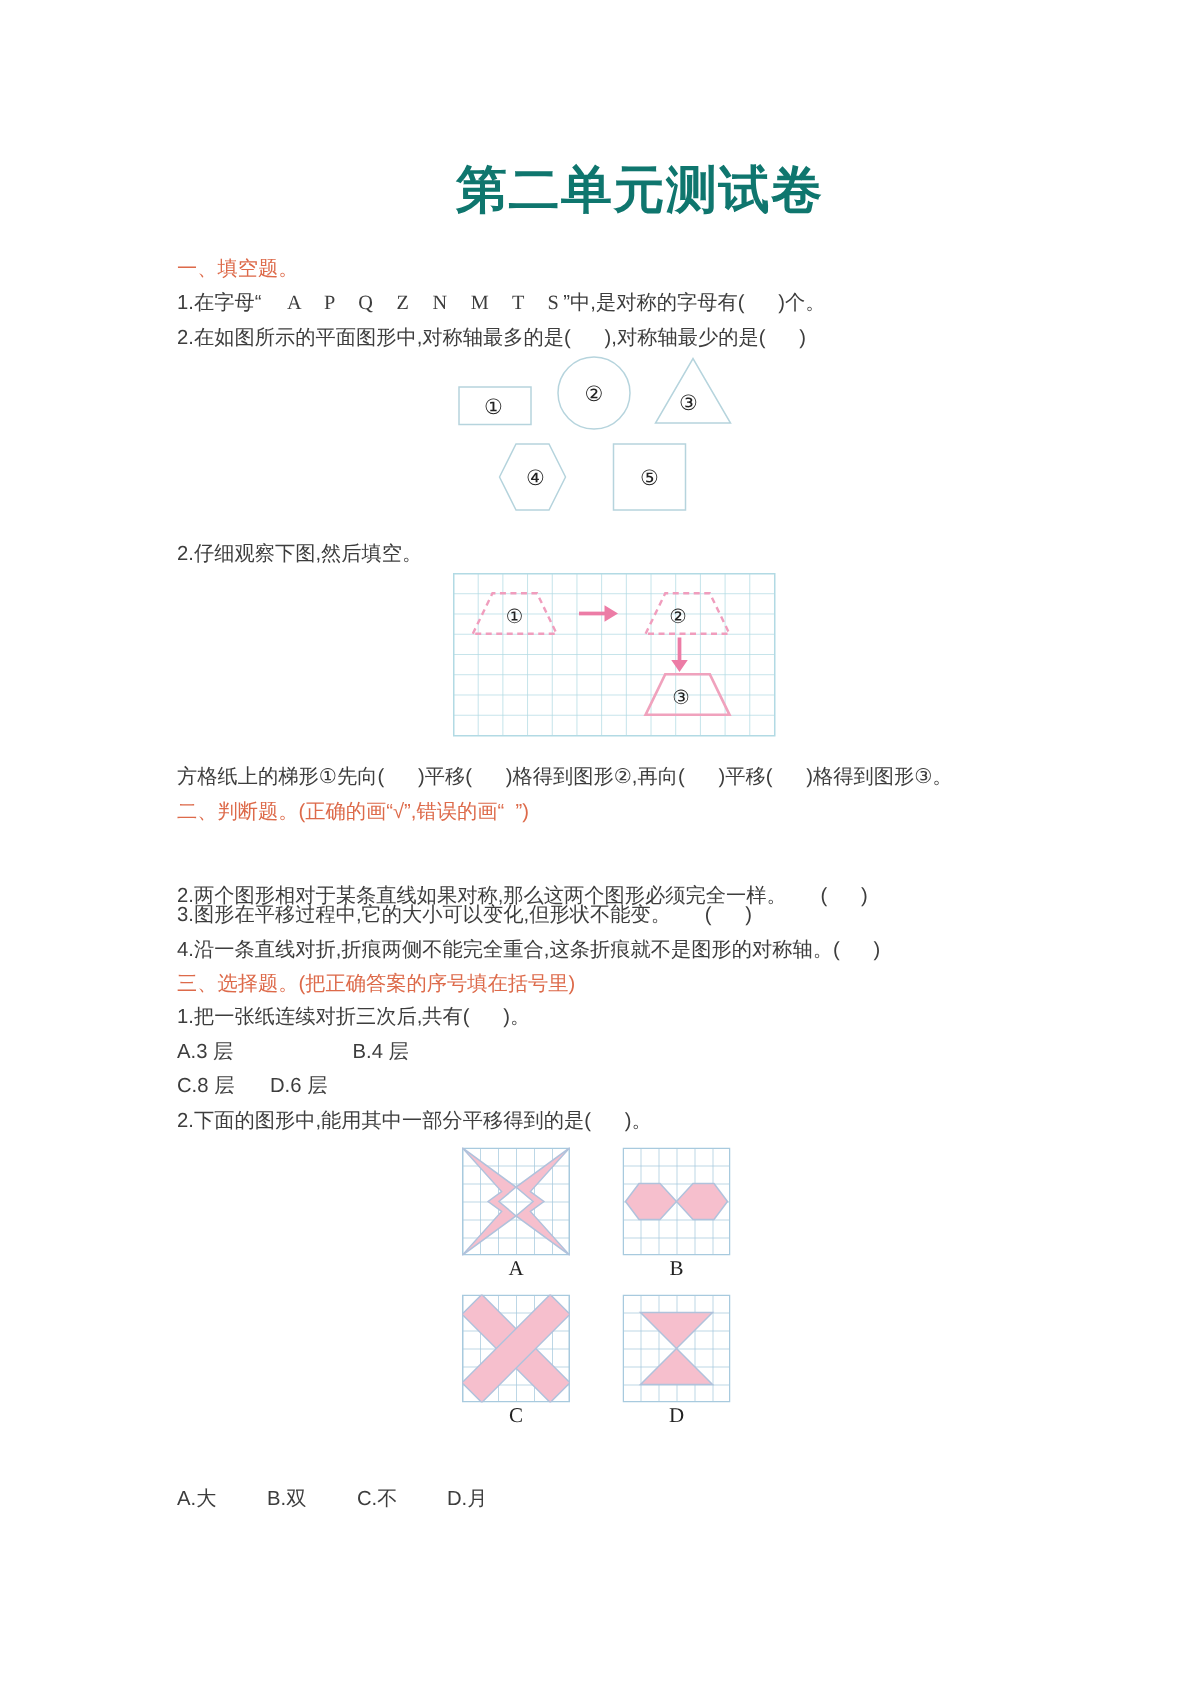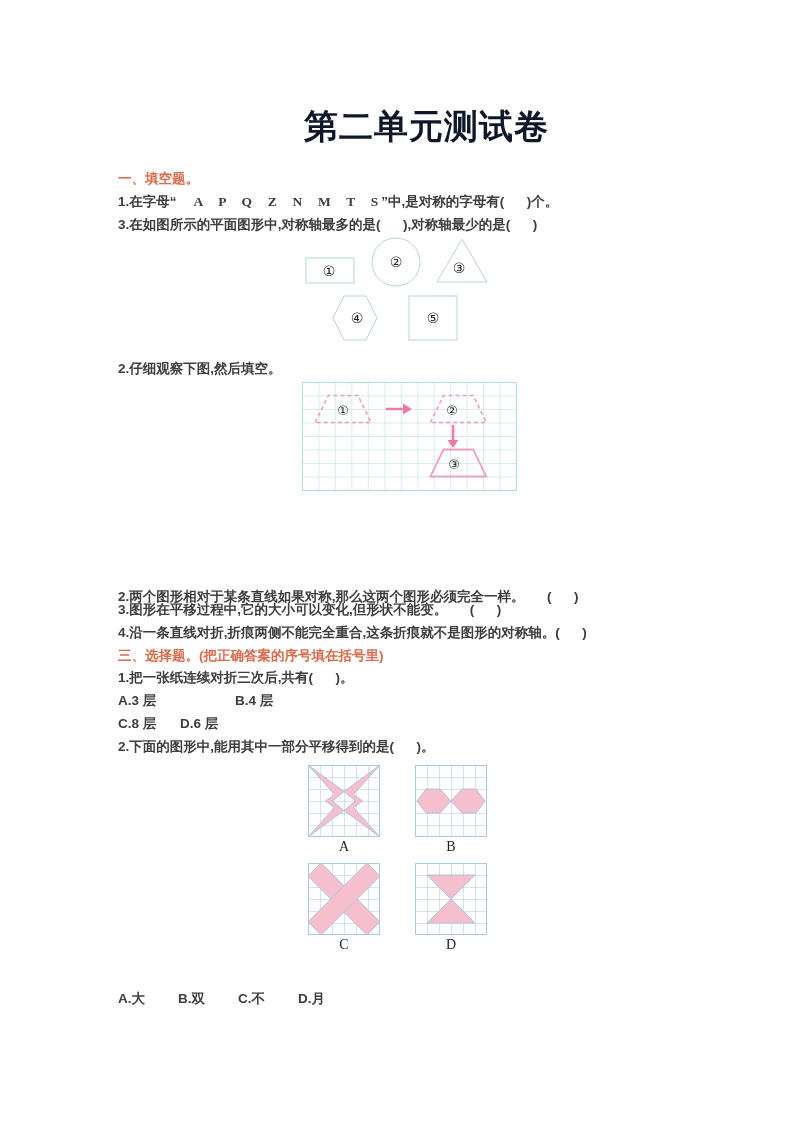--- a/index.html
+++ b/index.html
@@ -4,42 +4,42 @@
 <style>
   html,body{margin:0;padding:0;}
   body{background:#ffffff;}
   .page{
     position:relative;width:793px;height:1122px;background:#ffffff;overflow:hidden;
     font-family:"Liberation Sans","DejaVu Sans",sans-serif;
     color:var(--text,#3d3d3d);
   }
   .title{
     position:absolute;top:104px;left:60px;right:0;margin:0;
-    text-align:center;font-size:34px;font-weight:700;color:#0f172a;letter-spacing:1px;
+    text-align:center;font-size:34px;font-weight:700;color:#0f766e;letter-spacing:1px;
   }
-  .line{position:absolute;left:118px;font-size:13.5px;line-height:18px;white-space:pre;font-weight:bold;}
+  .line{position:absolute;left:118px;font-size:13.5px;line-height:18px;white-space:pre;}
   .heading{color:var(--accent,#dd6a4a);}
   .letters{font-family:"Liberation Serif","DejaVu Serif",serif;letter-spacing:3px;margin-left:17px;}
   .fig{position:absolute;}
   .figlabel{position:absolute;width:72px;text-align:center;font-size:14px;color:#222;
     font-family:"Liberation Serif","DejaVu Serif",serif;}
   svg text{font-family:"Liberation Sans","DejaVu Sans",sans-serif;fill:#222;}
 </style>
 </head>
 <body>
 
 <div class="page">
 
   <h1 class="title">第二单元测试卷</h1>
 
   <div class="line heading" style="top:170px">一、填空题。</div>
 
   <div class="line" style="top:193px"><span>1.在字母“</span><span class="letters">A  P  Q  Z  N  M  T  S</span><span>”中,是对称的字母有(      )个。</span></div>
 
-  <div class="line" style="top:216px">3.在如图所示的平面图形中,对称轴最多的是(      ),对称轴最少的是(      )</div>
+  <div class="line" style="top:216px">2.在如图所示的平面图形中,对称轴最多的是(      ),对称轴最少的是(      )</div>
 
   <svg class="fig" style="left:300px;top:235px" width="210" height="120" viewBox="0 0 210 120">
     <rect x="6" y="23" width="48" height="25" fill="none" stroke="#b6d4dd"></rect>
     <text x="29" y="41" font-size="14" text-anchor="middle">①</text>
     <circle cx="96" cy="27" r="24" fill="none" stroke="#b6d4dd"></circle>
     <text x="96" y="32" font-size="14" text-anchor="middle">②</text>
     <polygon points="137,47 187,47 162,4" fill="none" stroke="#b6d4dd"></polygon>
     <text x="159" y="38" font-size="14" text-anchor="middle">③</text>
     <polygon points="33,83 44,61 66,61 77,83 66,105 44,105" fill="none" stroke="#b6d4dd"></polygon>
     <text x="57" y="88" font-size="14" text-anchor="middle">④</text>
@@ -65,21 +65,23 @@
     <g>
       <line x1="84" y1="27" x2="102" y2="27" stroke="#ec7ca6" stroke-width="2.5"></line>
       <polygon points="101,21.5 101,32.5 110,27" fill="#ec7ca6"></polygon>
     </g>
     <g>
       <line x1="151" y1="43" x2="151" y2="59" stroke="#ec7ca6" stroke-width="2.5"></line>
       <polygon points="145.5,58 156.5,58 151,66" fill="#ec7ca6"></polygon>
     </g>
   </svg>
 
+  <div class="line" style="top:509px">方格纸上的梯形①先向(      )平移(      )格得到图形②,再向(      )平移(      )格得到图形③。</div>
 
+  <div class="line heading" style="top:532px">二、判断题。(正确的画“√”,错误的画“  ”)</div>
   <div class="line" style="top:588px">2.两个图形相对于某条直线如果对称,那么这两个图形必须完全一样。      (      )</div>
   <div class="line" style="top:601px">3.图形在平移过程中,它的大小可以变化,但形状不能变。      (      )</div>
   <div class="line" style="top:624px">4.沿一条直线对折,折痕两侧不能完全重合,这条折痕就不是图形的对称轴。(      )</div>
 
   <div class="line heading" style="top:647px">三、选择题。(把正确答案的序号填在括号里)</div>
   <div class="line" style="top:669px">1.把一张纸连续对折三次后,共有(      )。</div>
   <div class="line" style="top:692px;left:118px">A.3 层</div>
   <div class="line" style="top:692px;left:235px">B.4 层</div>
   <div class="line" style="top:715px;left:118px">C.8 层</div>
   <div class="line" style="top:715px;left:180px">D.6 层</div>

